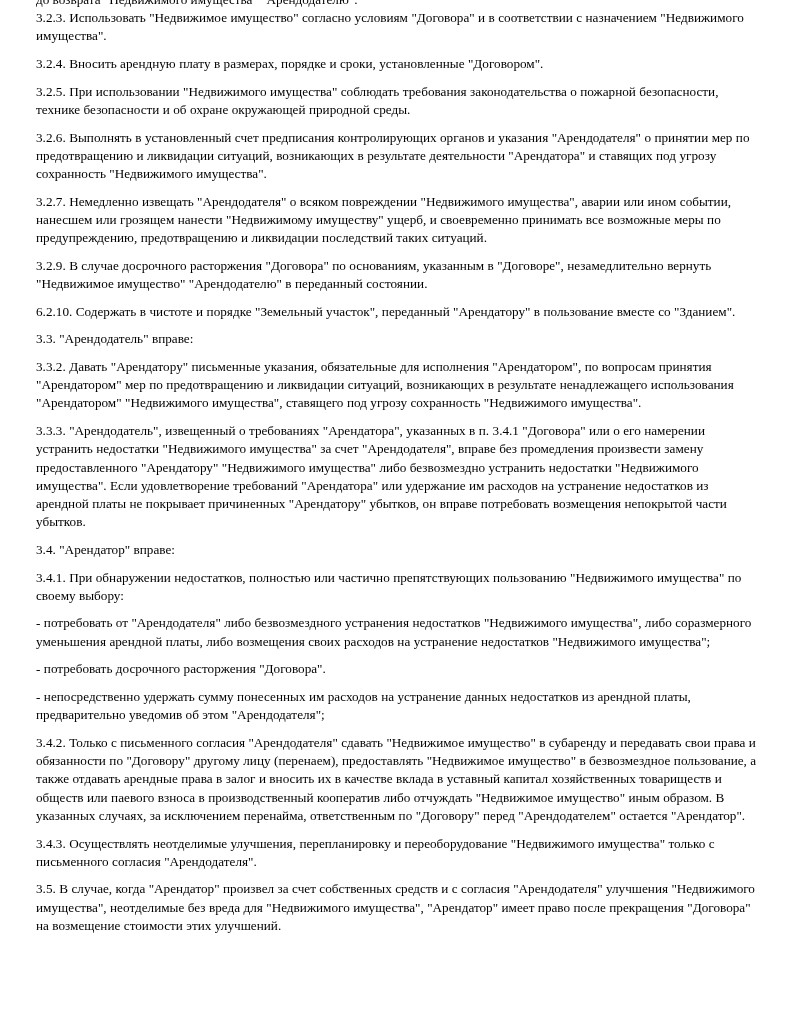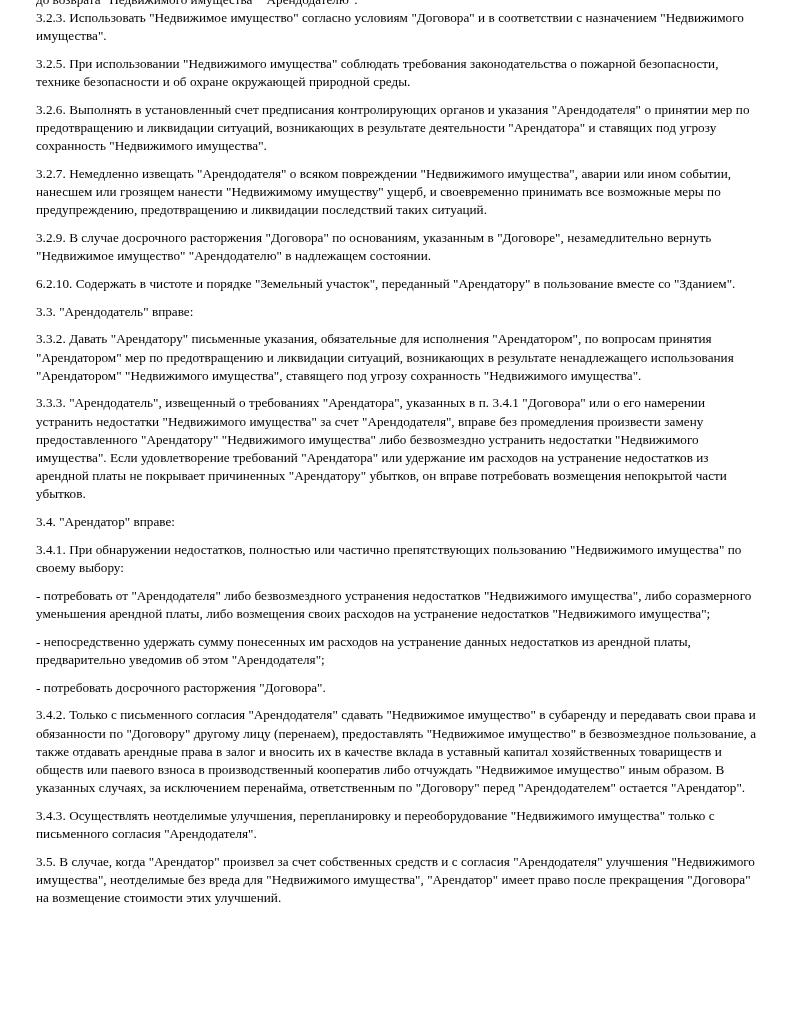--- a/index.html
+++ b/index.html
@@ -59,30 +59,31 @@
 </head>
 <body>
 
 <div class="page">
 
   <div class="clipped-top">
     <div class="clip-inner">до возврата "Недвижимого имущества" "Арендодателю".</div>
   </div>
 
   <p class="para">3.2.3. Использовать "Недвижимое имущество" согласно условиям "Договора" и в соответствии с назначением "Недвижимого имущества".</p>
+  <p class="para">3.2.4. Вносить арендную плату в размерах, порядке и сроки, установленные "Договором".</p>
   <p class="para">3.2.5. При использовании "Недвижимого имущества" соблюдать требования законодательства о пожарной безопасности, технике безопасности и об охране окружающей природной среды.</p>
   <p class="para">3.2.6. Выполнять в установленный счет предписания контролирующих органов и указания "Арендодателя" о принятии мер по предотвращению и ликвидации ситуаций, возникающих в результате деятельности "Арендатора" и ставящих под угрозу сохранность "Недвижимого имущества".</p>
   <p class="para">3.2.7. Немедленно извещать "Арендодателя" о всяком повреждении "Недвижимого имущества", аварии или ином событии, нанесшем или грозящем нанести "Недвижимому имуществу" ущерб, и своевременно принимать все возможные меры по предупреждению, предотвращению и ликвидации последствий таких ситуаций.</p>
-  <p class="para">3.2.9. В случае досрочного расторжения "Договора" по основаниям, указанным в "Договоре", незамедлительно вернуть "Недвижимое имущество" "Арендодателю" в надлежащем состоянии.</p>
+  <p class="para">3.2.9. В случае досрочного расторжения "Договора" по основаниям, указанным в "Договоре", незамедлительно вернуть "Недвижимое имущество" "Арендодателю" в переданный состоянии.</p>
   <p class="para">6.2.10. Содержать в чистоте и порядке "Земельный участок", переданный "Арендатору" в пользование вместе со "Зданием".</p>
   <p class="para">3.3. "Арендодатель" вправе:</p>
   <p class="para">3.3.2. Давать "Арендатору" письменные указания, обязательные для исполнения "Арендатором", по вопросам принятия "Арендатором" мер по предотвращению и ликвидации ситуаций, возникающих в результате ненадлежащего использования "Арендатором" "Недвижимого имущества", ставящего под угрозу сохранность "Недвижимого имущества".</p>
   <p class="para">3.3.3. "Арендодатель", извещенный о требованиях "Арендатора", указанных в п. 3.4.1 "Договора" или о его намерении устранить недостатки "Недвижимого имущества" за счет "Арендодателя", вправе без промедления произвести замену предоставленного "Арендатору" "Недвижимого имущества" либо безвозмездно устранить недостатки "Недвижимого имущества". Если удовлетворение требований "Арендатора" или удержание им расходов на устранение недостатков из арендной платы не покрывает причиненных "Арендатору" убытков, он вправе потребовать возмещения непокрытой части убытков.</p>
   <p class="para">3.4. "Арендатор" вправе:</p>
   <p class="para">3.4.1. При обнаружении недостатков, полностью или частично препятствующих пользованию "Недвижимого имущества" по своему выбору:</p>
   <p class="para bullet-para">- потребовать от "Арендодателя" либо безвозмездного устранения недостатков "Недвижимого имущества", либо соразмерного уменьшения арендной платы, либо возмещения своих расходов на устранение недостатков "Недвижимого имущества";</p>
+  <p class="para bullet-para">- потребовать досрочного расторжения "Договора".</p>
   <p class="para bullet-para">- непосредственно удержать сумму понесенных им расходов на устранение данных недостатков из арендной платы, предварительно уведомив об этом "Арендодателя";</p>
-  <p class="para bullet-para">- потребовать досрочного расторжения "Договора".</p>
   <p class="para">3.4.2. Только с письменного согласия "Арендодателя" сдавать "Недвижимое имущество" в субаренду и передавать свои права и обязанности по "Договору" другому лицу (перенаем), предоставлять "Недвижимое имущество" в безвозмездное пользование, а также отдавать арендные права в залог и вносить их в качестве вклада в уставный капитал хозяйственных товариществ и обществ или паевого взноса в производственный кооператив либо отчуждать "Недвижимое имущество" иным образом. В указанных случаях, за исключением перенайма, ответственным по "Договору" перед "Арендодателем" остается "Арендатор".</p>
   <p class="para">3.4.3. Осуществлять неотделимые улучшения, перепланировку и переоборудование "Недвижимого имущества" только с письменного согласия "Арендодателя".</p>
   <p class="para">3.5. В случае, когда "Арендатор" произвел за счет собственных средств и с согласия "Арендодателя" улучшения "Недвижимого имущества", неотделимые без вреда для "Недвижимого имущества", "Арендатор" имеет право после прекращения "Договора" на возмещение стоимости этих улучшений.</p>
 
 </div>
 
 </body></html>

